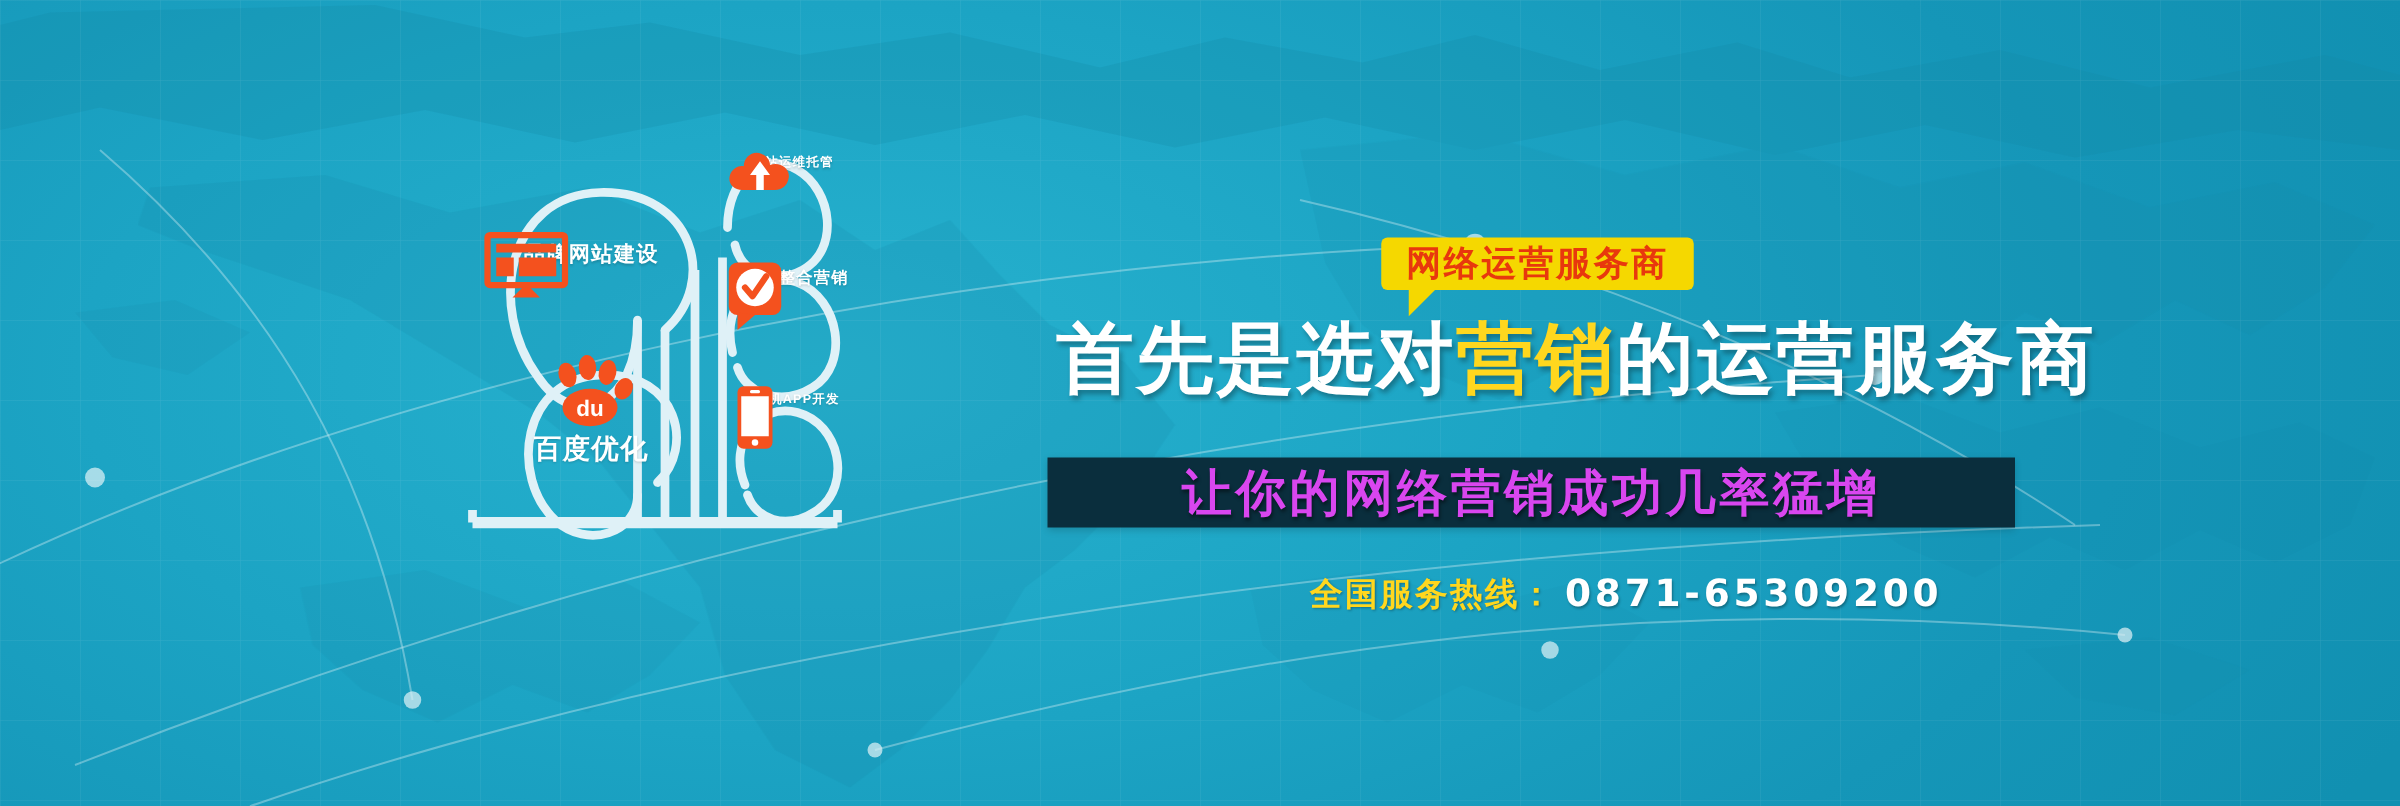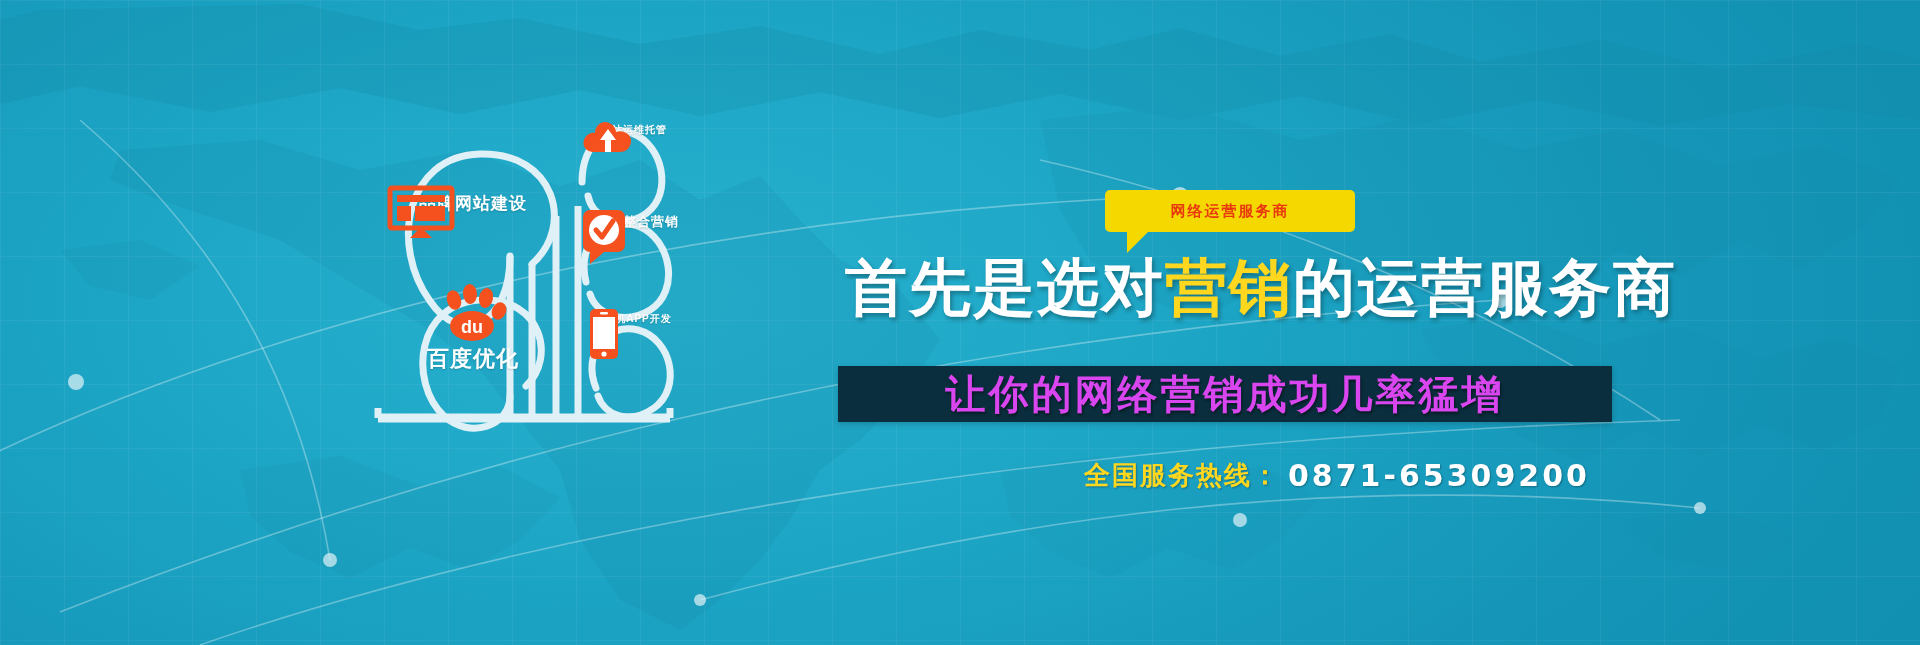--- a/index.html
+++ b/index.html
@@ -48,21 +48,21 @@
   .n-app   {left:528px;  top:298px;  width:100px;}
   .n-app .ttl{font-size:10px;margin-top:4px;}
 
   
   .badge{
     position:absolute;left:1105px;top:190px;width:250px;height:42px;
     background:#f5d800;border-radius:5px;
     display:flex;align-items:center;justify-content:center;
   }
   .badge span{
-    color:#e8380d;font-size:15px;font-weight:bold;letter-spacing:2px;
+    color:#e8380d;font-size:28px;font-weight:bold;letter-spacing:2px;
     font-family:"Liberation Sans","DejaVu Sans",sans-serif;
   }
   .badge:after{
     content:"";position:absolute;left:22px;top:41px;
     width:0;height:0;border-left:0 solid transparent;
     border-right:22px solid transparent;border-top:22px solid #f5d800;
   }
 
   .headline{
     position:absolute;left:845px;top:252px;width:760px;height:72px;
@@ -77,21 +77,21 @@
     position:absolute;left:838px;top:366px;width:774px;height:56px;
     background:#0a2e3d;display:flex;align-items:center;justify-content:center;
     box-shadow:0 2px 6px rgba(0,0,0,.18);
   }
   .strip span{
     color:#d946ef;font-size:40px;font-weight:bold;letter-spacing:3px;white-space:nowrap;
     text-shadow:1px 2px 3px rgba(0,0,0,.45);
   }
 
   .hotline{
-    position:absolute;left:1084px;top:455px;height:40px;
+    position:absolute;left:1048px;top:455px;height:40px;
     display:flex;align-items:center;white-space:nowrap;
   }
   .hotline .lbl{
     color:#ffd71e;font-size:26px;font-weight:bold;letter-spacing:2px;
     text-shadow:1px 1px 2px rgba(0,0,0,.30);
   }
   .hotline .num{
     color:#ffffff;font-size:30px;font-weight:bold;letter-spacing:3px;margin-left:8px;
     font-family:"DejaVu Sans",sans-serif;
     text-shadow:1px 1px 2px rgba(0,0,0,.30);

